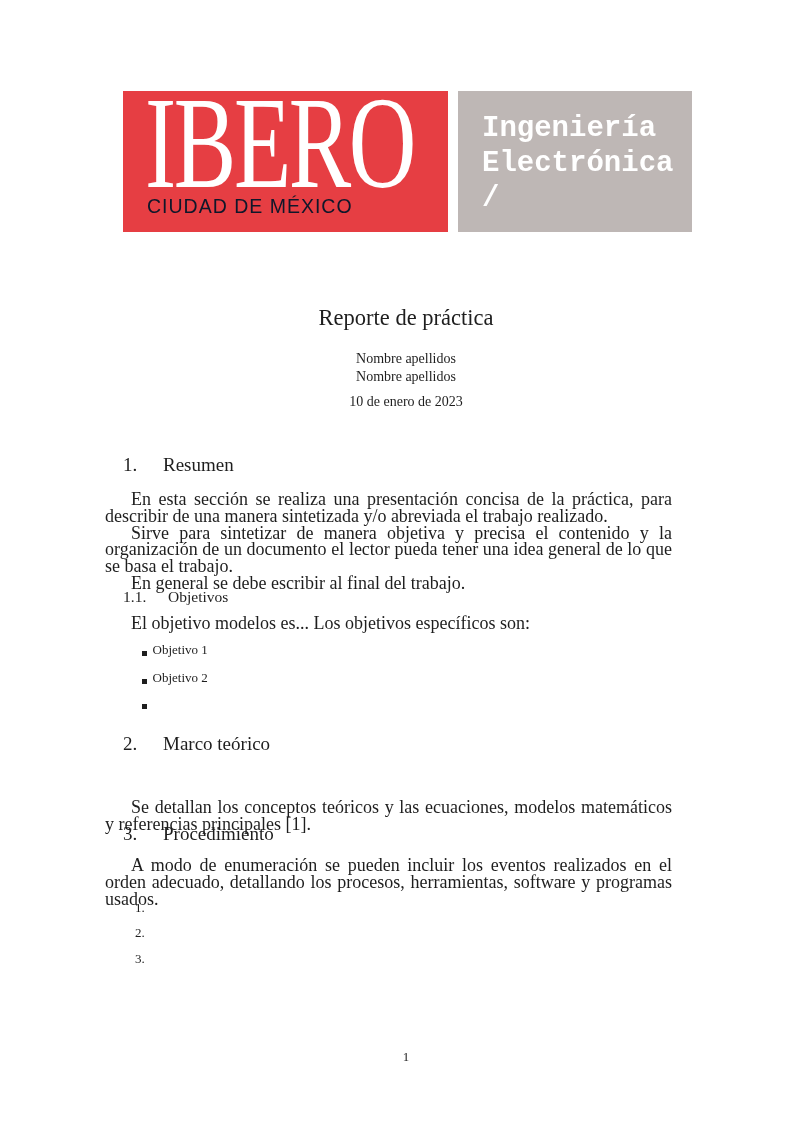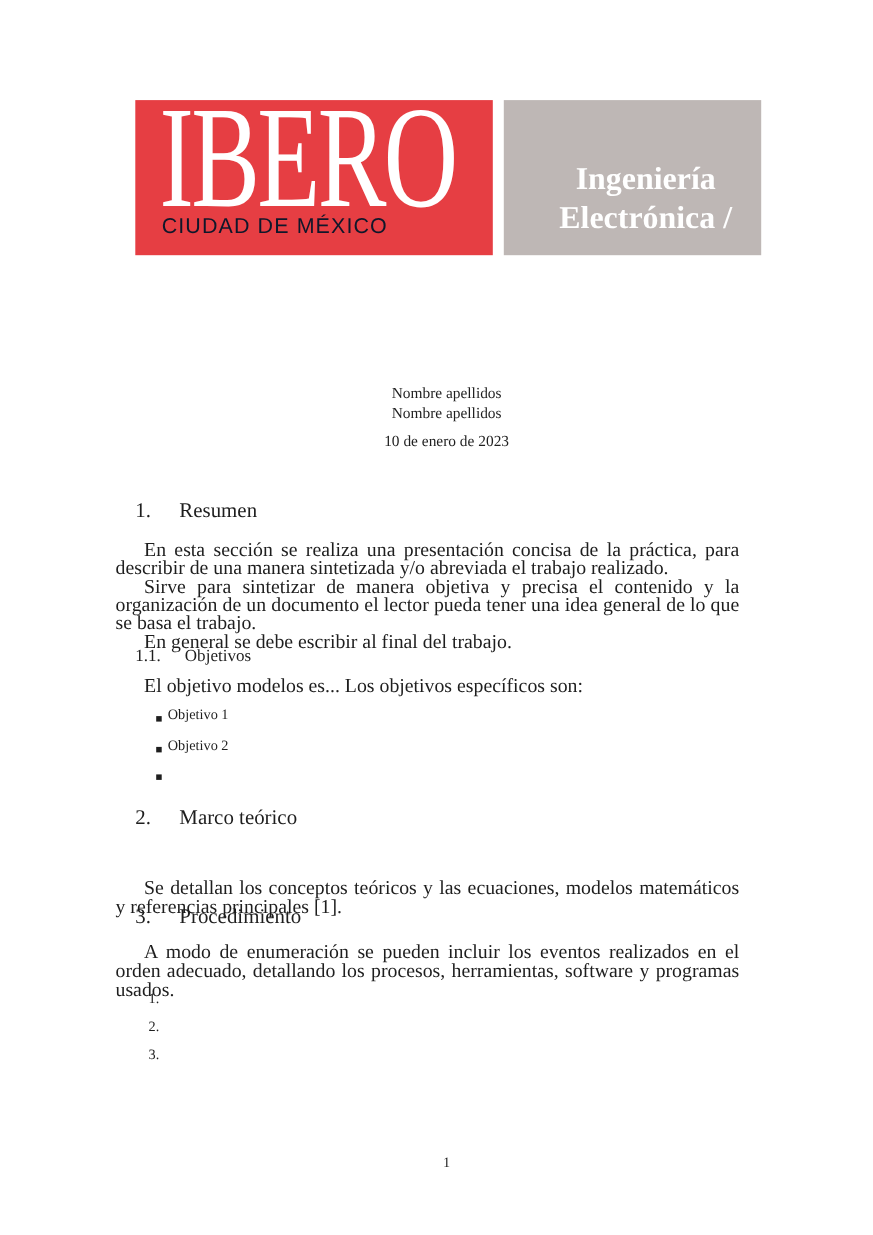--- a/index.html
+++ b/index.html
@@ -62,25 +62,24 @@
   }
   .logo-gray {
     width: 234px;
     height: 141px;
     background: var(--brand-gray);
     display: flex;
     flex-direction: column;
     justify-content: flex-end;
     padding: 0 0 16px 24px;
     color: #ffffff;
-    font-family: Liberation Serif, serif;
+    font-family: Liberation Mono, monospace;
     font-weight: bold;
     font-size: 29px;
     line-height: 35px;
-    text-align: center;
   }
 
   
   .doc-title {
     position: absolute;
     left: 105px;
     width: 602px;
     top: 304px;
     margin: 0;
     text-align: center;
@@ -188,20 +187,21 @@
     <div class="logo-red">
       <div class="ibero-wordmark">IBERO</div>
       <div class="ibero-city">CIUDAD DE MÉXICO</div>
     </div>
     <div class="logo-gray">
       <div>Ingeniería</div>
       <div>Electrónica /</div>
     </div>
   </div>
 
+  <h1 class="doc-title">Reporte de práctica</h1>
   <div class="doc-authors">
     <div>Nombre apellidos</div>
     <div>Nombre apellidos</div>
   </div>
   <div class="doc-date">10 de enero de 2023</div>
 
   <h2 class="sec" style="top:455px">
     <span class="snum">1.</span><span>Resumen</span>
   </h2>
   <div class="para" style="top:491px">

